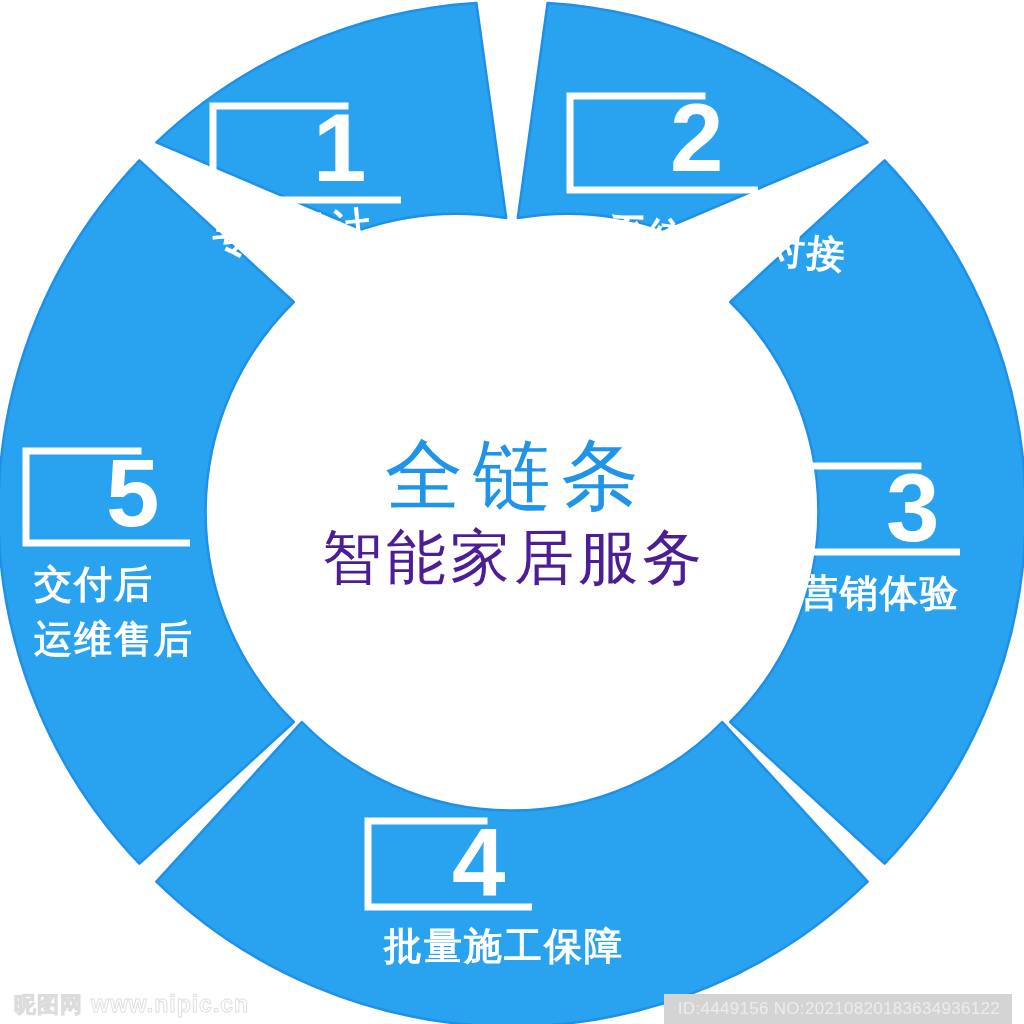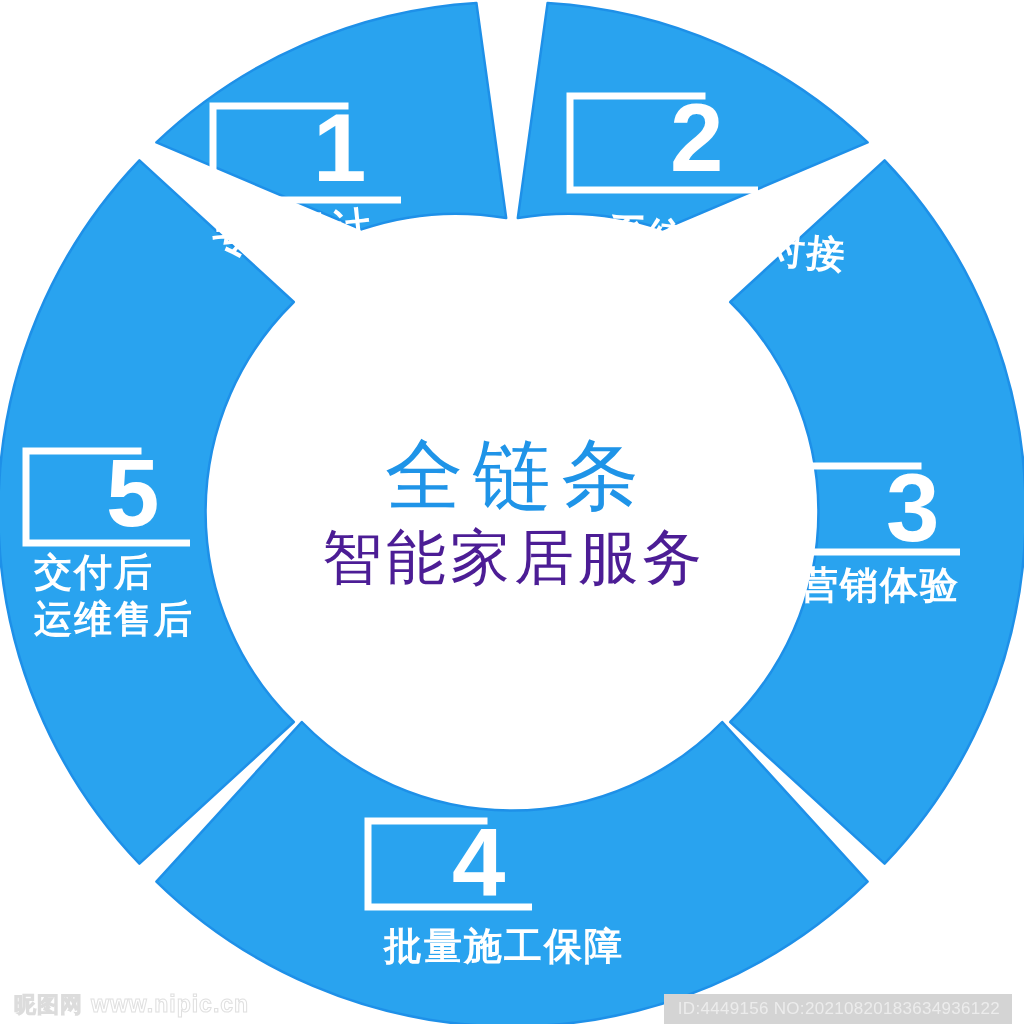--- a/index.html
+++ b/index.html
@@ -103,31 +103,31 @@
   #label-1 .seg-caption { margin-top: 12px; margin-left: 8px; transform: rotate(-6deg); transform-origin: left center;}
 
   #label-2 { left: 562px; top: 90px; }
   #label-2 .num-frame { width: 196px; height: 108px; }
   #label-2 .num { margin-left: 108px; }
   #label-2 .seg-caption { margin-top: 12px; margin-left: 46px; transform: rotate(6deg); transform-origin: left center;}
 
   #label-3 { left: 800px; top: 460px; }
   #label-3 .num-frame { width: 160px; height: 100px; }
   #label-3 .num { margin-left: 86px; }
-  #label-3 .seg-caption { margin-top: 4px; margin-left: 0px; }
+  #label-3 .seg-caption { margin-top: 12px; margin-left: 0px; }
 
   #label-4 { left: 360px; top: 815px; }
   #label-4 .num-frame { width: 172px; height: 100px; }
   #label-4 .num { margin-left: 92px; }
   #label-4 .seg-caption { margin-top: 10px; margin-left: 24px; }
 
   #label-5 { left: 18px; top: 445px; }
   #label-5 .num-frame { width: 172px; height: 106px; }
   #label-5 .num { margin-left: 88px; }
-  #label-5 .seg-caption { margin-left: 16px; }
+  #label-5 .seg-caption { margin-top: 12px; margin-left: 16px; }
 
   
   .footer {
     position: absolute;
     left: 0;
     bottom: 0;
     width: 1024px;
     height: 44px;
   }
   .wm-left {
@@ -252,21 +252,21 @@
   </div>
 
   <div class="seg-label" id="label-5">
     <div class="num-frame">
       <svg class="bracket" width="172" height="106" viewBox="0 0 172 106">
         <path d="M 120 6 L 8 6 L 8 98 L 172 98" fill="none" stroke="#ffffff" stroke-width="7" stroke-linecap="square"></path>
       </svg>
       <span class="num">5</span>
     </div>
     <div class="seg-caption">交付后</div>
-    <div class="seg-caption" style="margin-top:4px;">运维售后</div>
+    <div class="seg-caption" style="margin-top:12px;">运维售后</div>
   </div>
 
   <div class="footer">
     <div class="wm-left">
       <span class="wm-logo">昵图网</span>
       <span class="wm-url">www.nipic.cn</span>
     </div>
     <div class="wm-right">ID:4449156 NO:20210820183634936122</div>
   </div>
 

